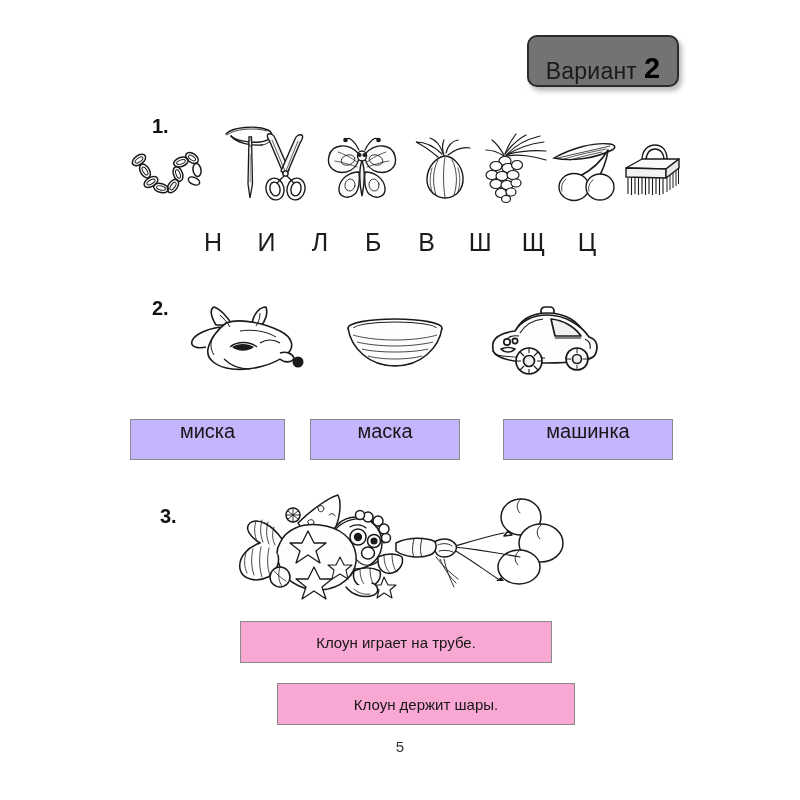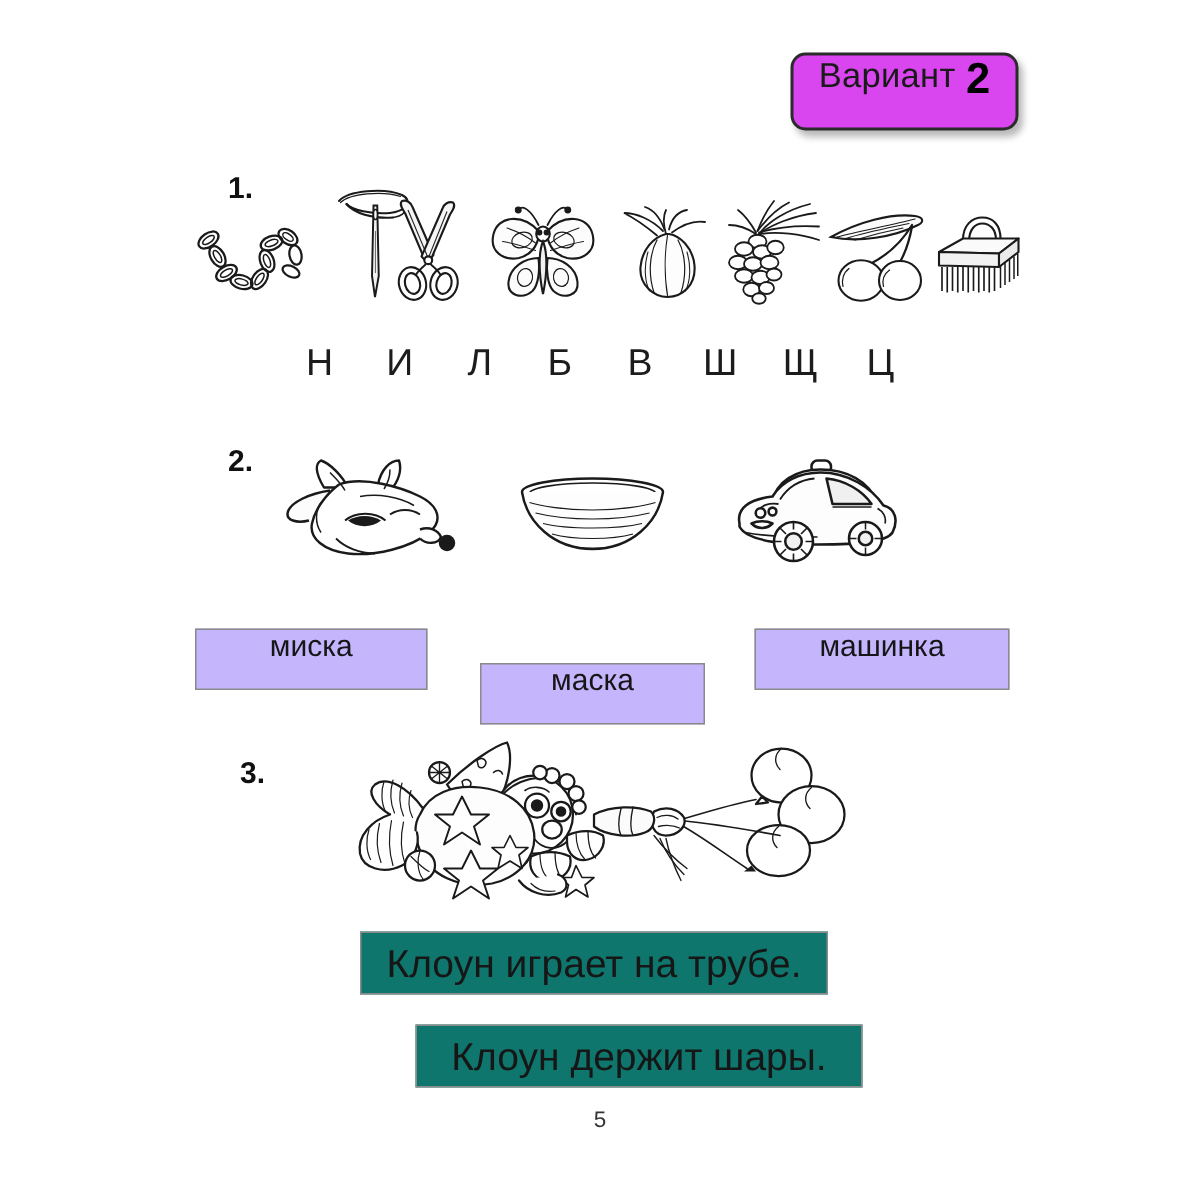--- a/index.html
+++ b/index.html
@@ -22,24 +22,24 @@
 
   
   .variant-badge {
     position: absolute;
     left: 527px;
     top: 35px;
     width: 148px;
     height: 48px;
     border: 2.5px solid #2b2b2b;
     border-radius: 10px;
-    background: #d946ef;
+    background: #737373;
     box-shadow: 3px 4px 5px rgba(0,0,0,0.28);
     display: flex;
-    align-items: flex-start;
+    align-items: flex-end;
     justify-content: center;
     gap: 7px;
   }
   .variant-word {
     font-size: 23px;
     letter-spacing: 0.2px;
     color: #1a1a1a;
   }
   .variant-num {
     font-size: 29px;
@@ -82,33 +82,33 @@
     position: absolute;
     height: 39px;
     border: 1.5px solid #8a8a8a;
     background: #c4b5fd;
     display: flex;
     justify-content: center;
     font-size: 20px;
     color: #161616;
   }
   .wb1 { left: 130px; top: 419px; width: 153px; }
-  .wb2 { left: 310px; top: 442px; width: 148px; margin-left: 10px; }
+  .wb2 { left: 310px; top: 419px; width: 148px; }
   .wb3 { left: 503px; top: 419px; width: 168px; }
 
   
   .sent-box {
     position: absolute;
     height: 40px;
     border: 1.5px solid #8a8a8a;
-    background: #0f766e;
+    background: #f9a8d4;
     display: flex;
     align-items: center;
     justify-content: center;
-    font-size: 26px;
+    font-size: 15px;
     color: #161616;
   }
   .sb1 { left: 240px; top: 621px; width: 310px; }
   .sb2 { left: 237px; top: 683px; width: 296px; margin-left: 40px; }
 
   
   .page-number {
     position: absolute;
     left: 0;
     top: 738px;

